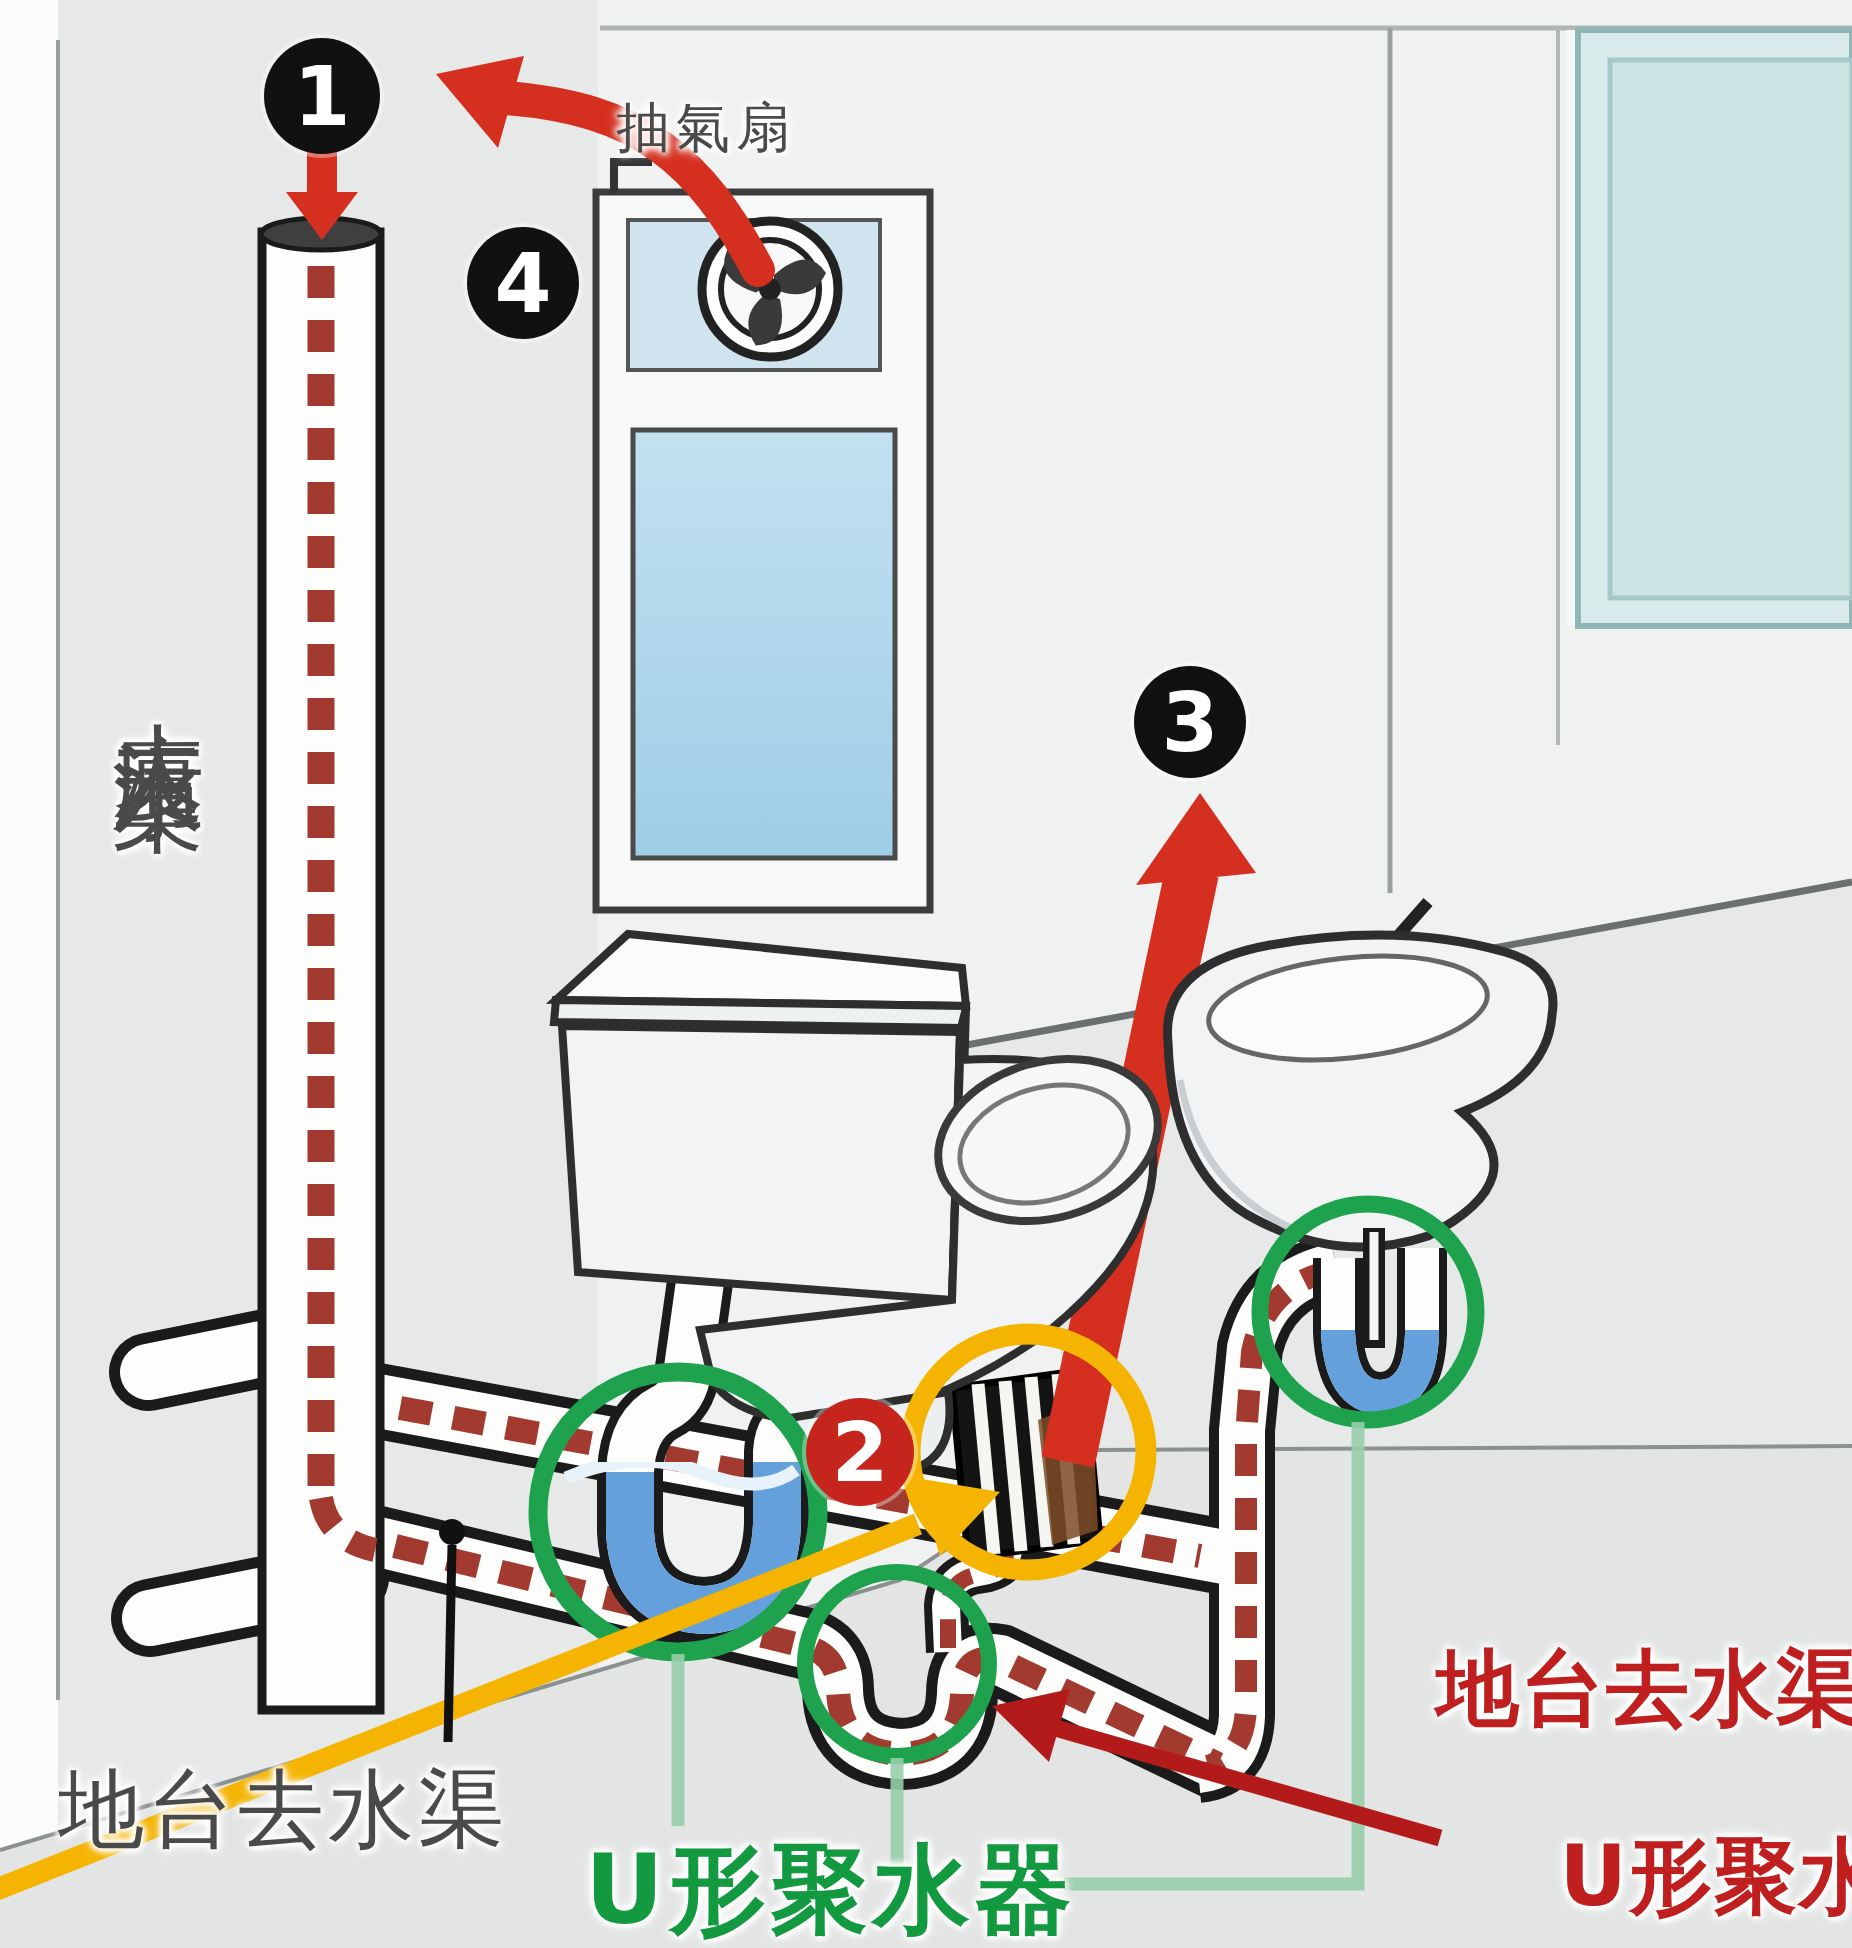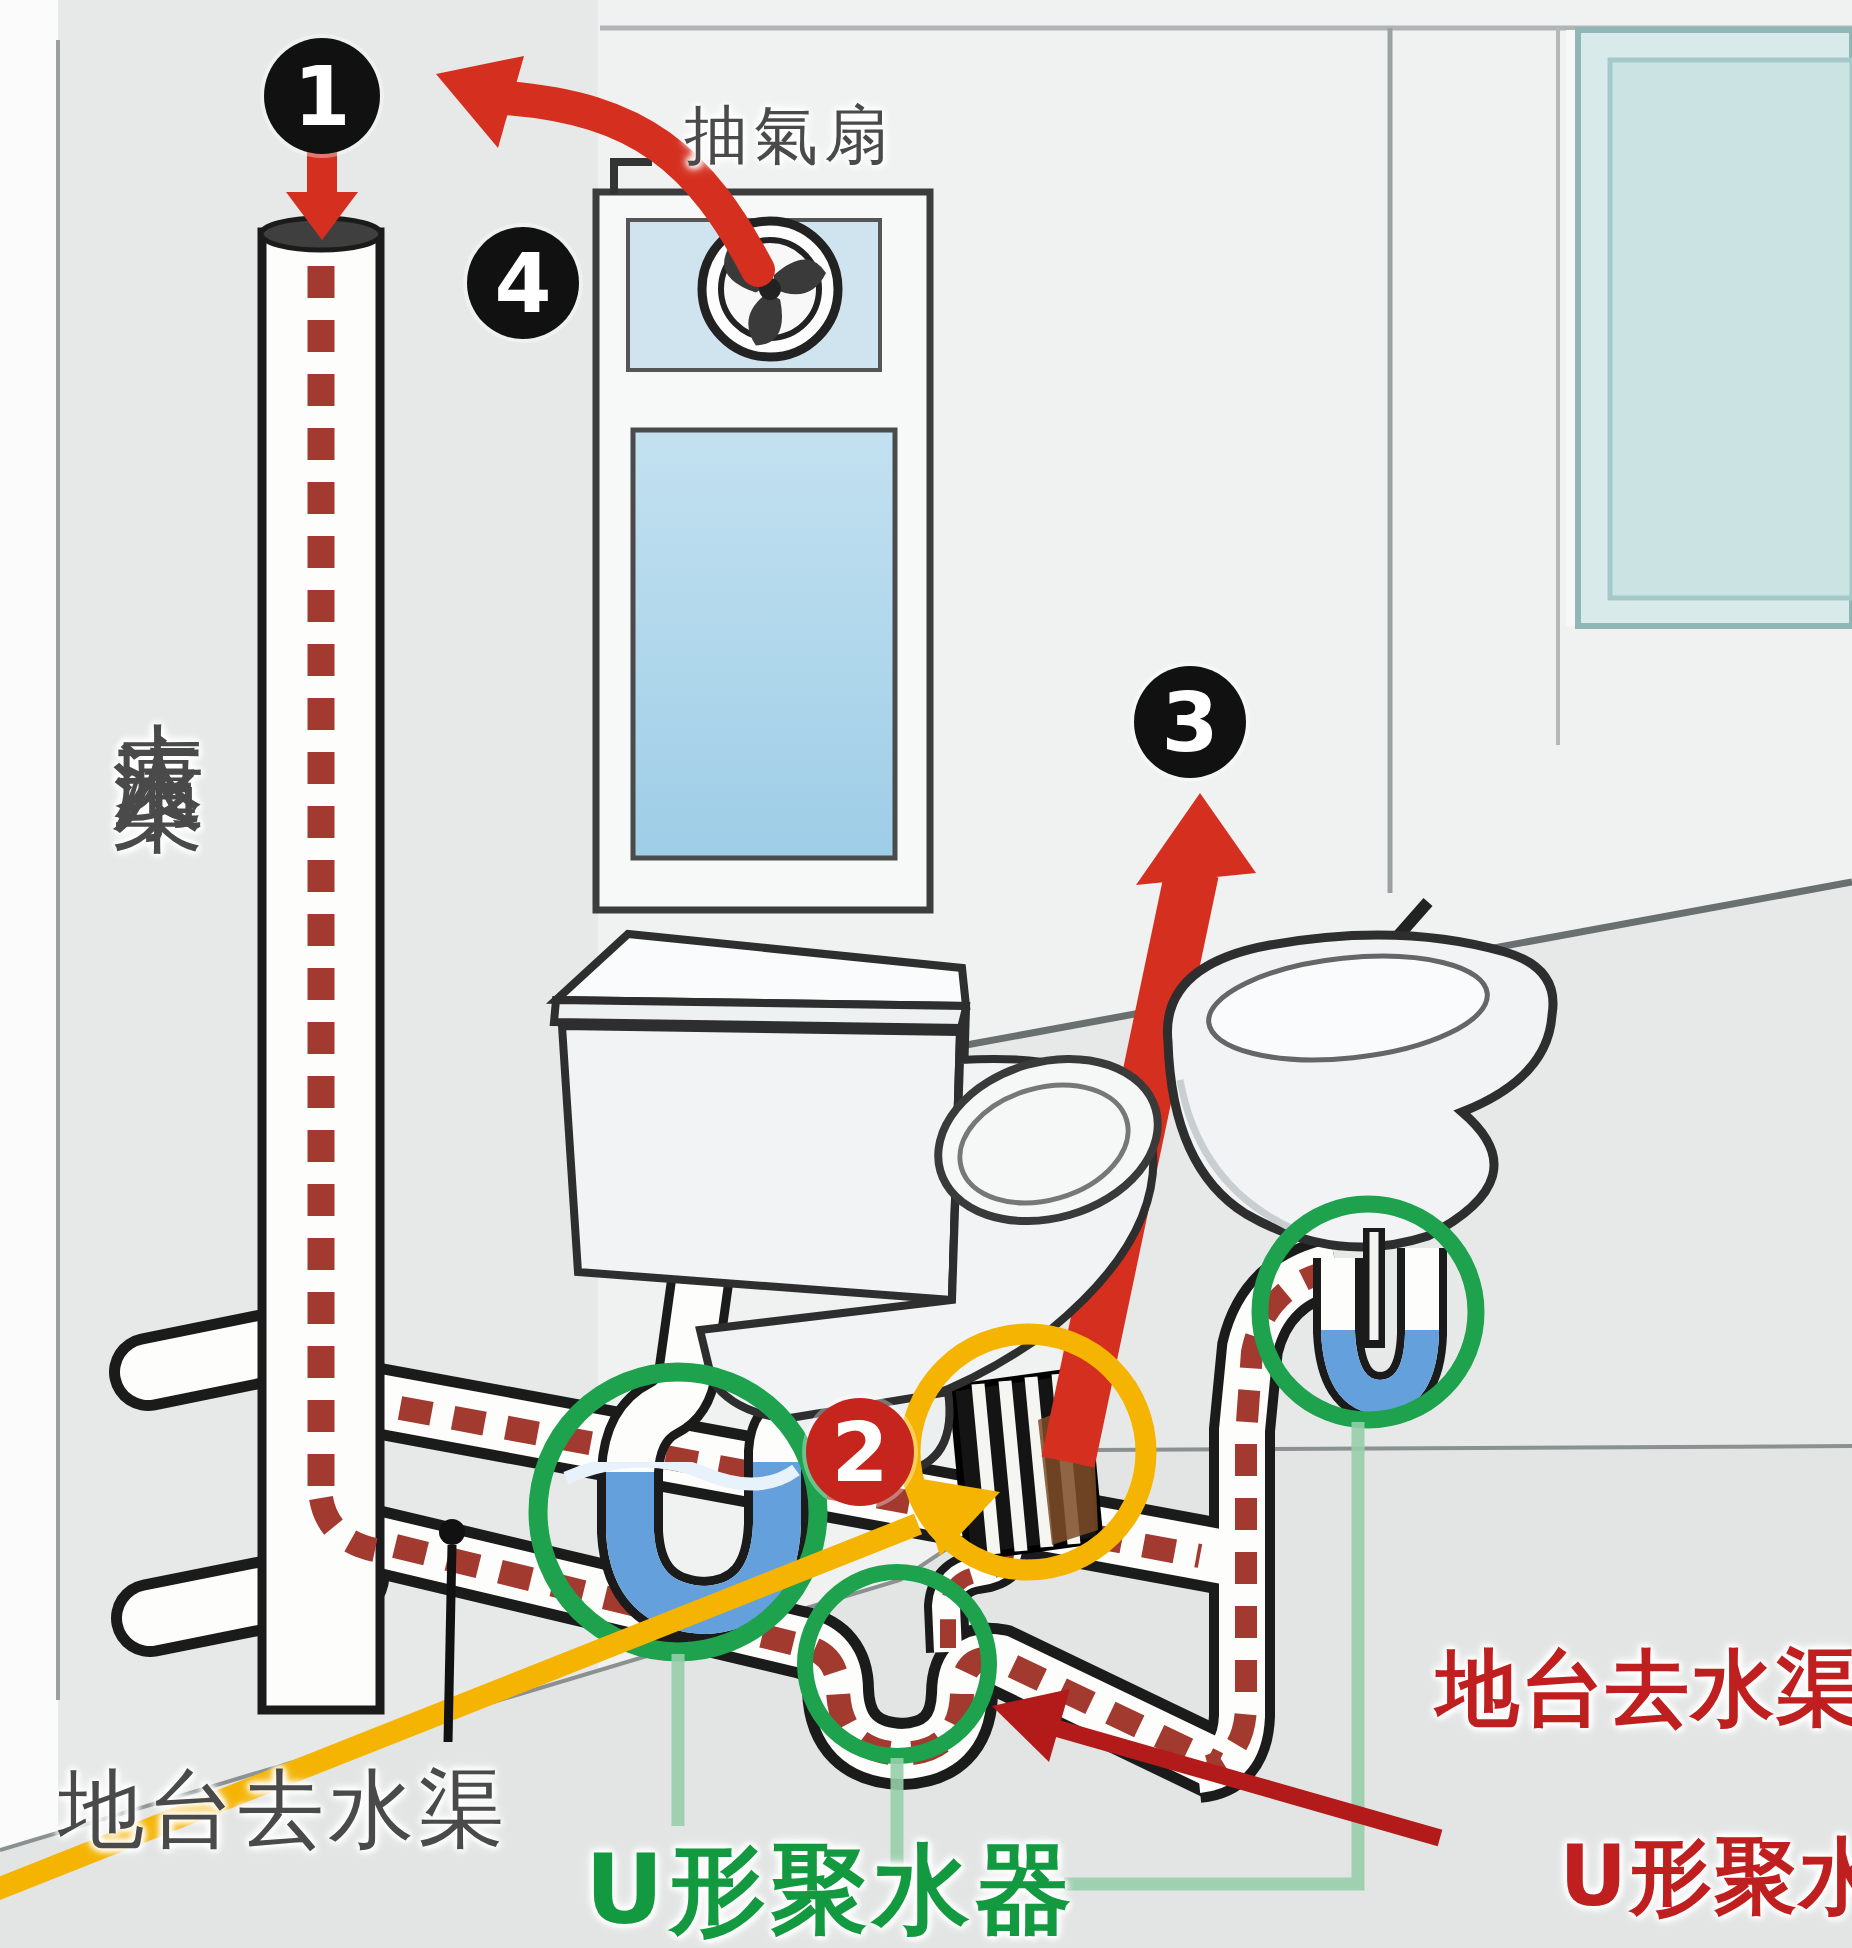--- a/index.html
+++ b/index.html
@@ -2,21 +2,21 @@
 <html style="--c-arrow-red: #d5301f; --c-annotation-red: #b31b1b; --c-dash-red: #a23a30; --c-badge-red: #c5251c; --c-highlight-green: #1ea24e; --c-leader-green: #97cdaa; --c-highlight-yellow: #f5b402; --c-water-blue: #64a0dc; --c-label-green: #13993f; --c-note-red: #c01f1f; --c-label-gray: #4a4a4a;"><head>
 <meta charset="utf-8">
 <style>
   html,body{margin:0;padding:0;background:#dfe1e1;}
   #stage{position:relative;width:1852px;height:1948px;overflow:hidden;
          background:#f0f2f2;font-family:"DejaVu Sans",sans-serif;}
   #stage svg{position:absolute;left:0;top:0;}
   .lbl{position:absolute;white-space:pre;
        text-shadow:0 0 6px #fff,0 0 10px #fff,0 0 14px #fff,2px 2px 6px #fff,-2px -2px 6px #fff;}
   .lbl-gray{color:var(--c-label-gray);font-weight:500;}
-  #fan-label{left:684px;top:92px;font-size:64px;letter-spacing:6px;font-family:Liberation Serif, serif;}
+  #fan-label{left:616px;top:92px;font-size:54px;letter-spacing:6px;font-family:Liberation Serif, serif;}
   #stack-label{left:96px;top:648px;font-size:92px;writing-mode:vertical-rl;
                text-orientation:upright;letter-spacing:10px;}
   #floordrain-label{left:58px;top:1752px;font-size:86px;letter-spacing:4px;}
   #utrap-label{left:585px;top:1826px;font-size:97px;font-weight:bold;
                color:var(--c-label-green);letter-spacing:5px;}
   #note{left:1436px;top:1642px;font-size:83px;font-weight:bold;line-height:1.13;
         color:var(--c-note-red);letter-spacing:2px;text-align:left;}
   .badge{position:absolute;border-radius:50%;color:#fff;font-weight:bold;
          display:flex;align-items:center;justify-content:center;
          font-size:82px;background:#111;box-shadow:0 0 0 4px rgba(255,255,255,.35);}

